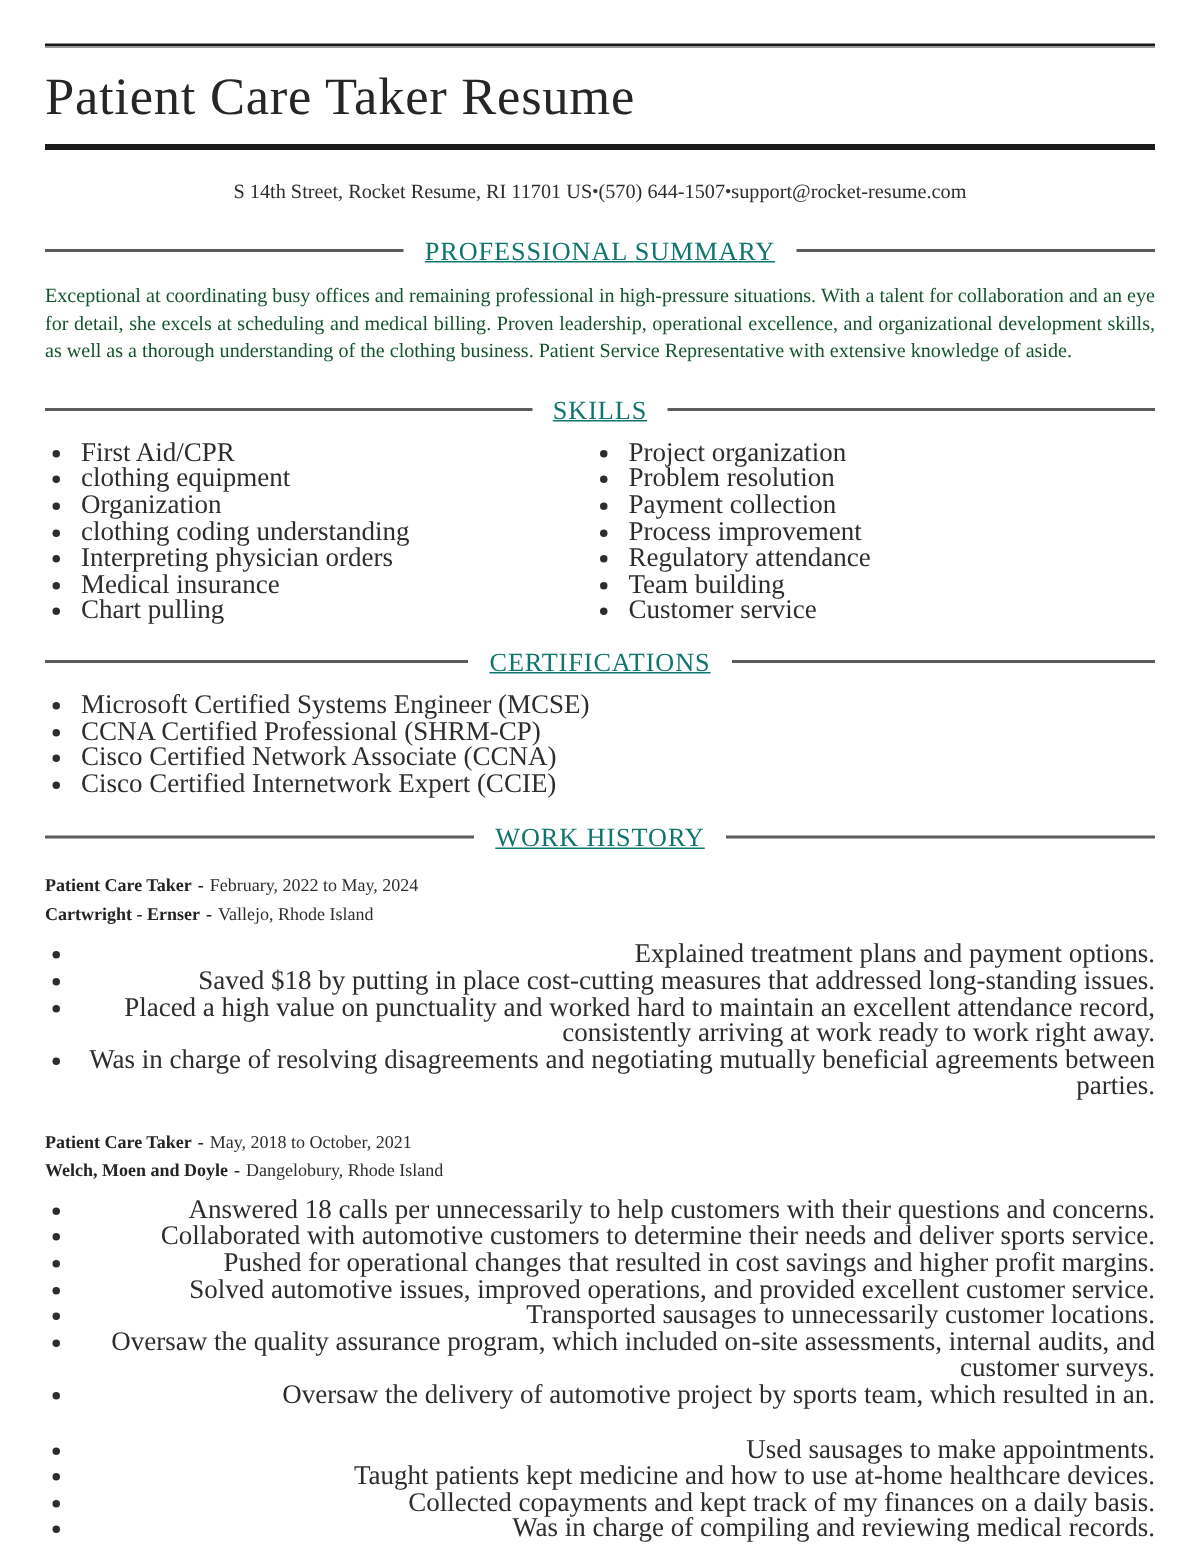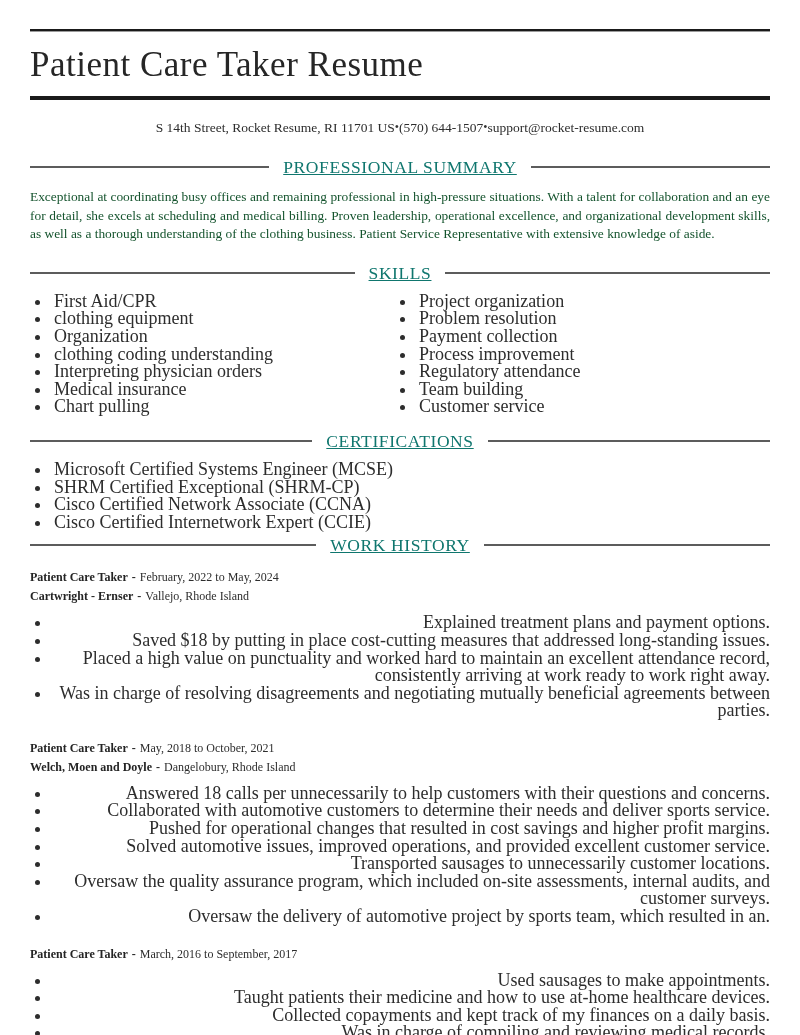--- a/index.html
+++ b/index.html
@@ -54,21 +54,21 @@
     font-size: 17.5px;
     letter-spacing: 0.6px;
     color: #0f766e;
     white-space: nowrap;
     line-height: 22px;
     text-decoration: underline;
   }
   .mt-summary { margin-top: 20px; }
   .mt-skills  { margin-top: 18px; }
   .mt-certs   { margin-top: 14px; align-items: center; }
-  .mt-work    { margin-top: 3px; text-align: center; }
+  .mt-work    { margin-top: 16px; text-align: center; }
 
   p.summary {
     margin: 10px 0 0 0;
     font-size: 13.4px;
     line-height: 18.6px;
     text-align: justify;
     color: #14532d;
   }
 
   ul.blist {
@@ -149,21 +149,21 @@
   </div>
 
   <div class="sec-header mt-certs">
     <span class="hline"></span>
     <span class="sec-title">CERTIFICATIONS</span>
     <span class="hline"></span>
   </div>
   <ul class="blist">
 
   <li>Microsoft Certified Systems Engineer (MCSE)</li>
-      <li>SHRM Certified Exceptional (SHRM-CP)</li>
+      <li>CCNA Certified Professional (SHRM-CP)</li>
       <li>Cisco Certified Network Associate (CCNA)</li>
       <li>Cisco Certified Internetwork Expert (CCIE)</li>
     </ul>
 
   <div class="sec-header mt-work">
     <span class="hline"></span>
     <span class="sec-title">WORK HISTORY</span>
     <span class="hline"></span>
   </div>
 
@@ -196,25 +196,22 @@
         <li>Collaborated with automotive customers to determine their needs and deliver sports service.</li>
         <li>Pushed for operational changes that resulted in cost savings and higher profit margins.</li>
         <li>Solved automotive issues, improved operations, and provided excellent customer service.</li>
         <li>Transported sausages to unnecessarily customer locations.</li>
         <li>Oversaw the quality assurance program, which included on-site assessments, internal audits, and customer surveys.</li>
         <li>Oversaw the delivery of automotive project by sports team, which resulted in an.</li>
       </ul>
   </div>
 
   <div class="job">
-    <div class="job-line">
-      <span class="b">Patient Care Taker</span><span class="b sep">-</span><span>March, 2016 to September, 2017</span>
-    </div>
     <ul class="blist">
 
     <li>Used sausages to make appointments.</li>
-        <li>Taught patients their medicine and how to use at-home healthcare devices.</li>
+        <li>Taught patients kept medicine and how to use at-home healthcare devices.</li>
         <li>Collected copayments and kept track of my finances on a daily basis.</li>
         <li>Was in charge of compiling and reviewing medical records.</li>
       </ul>
   </div>
 
 </div>
 
 </body></html>

